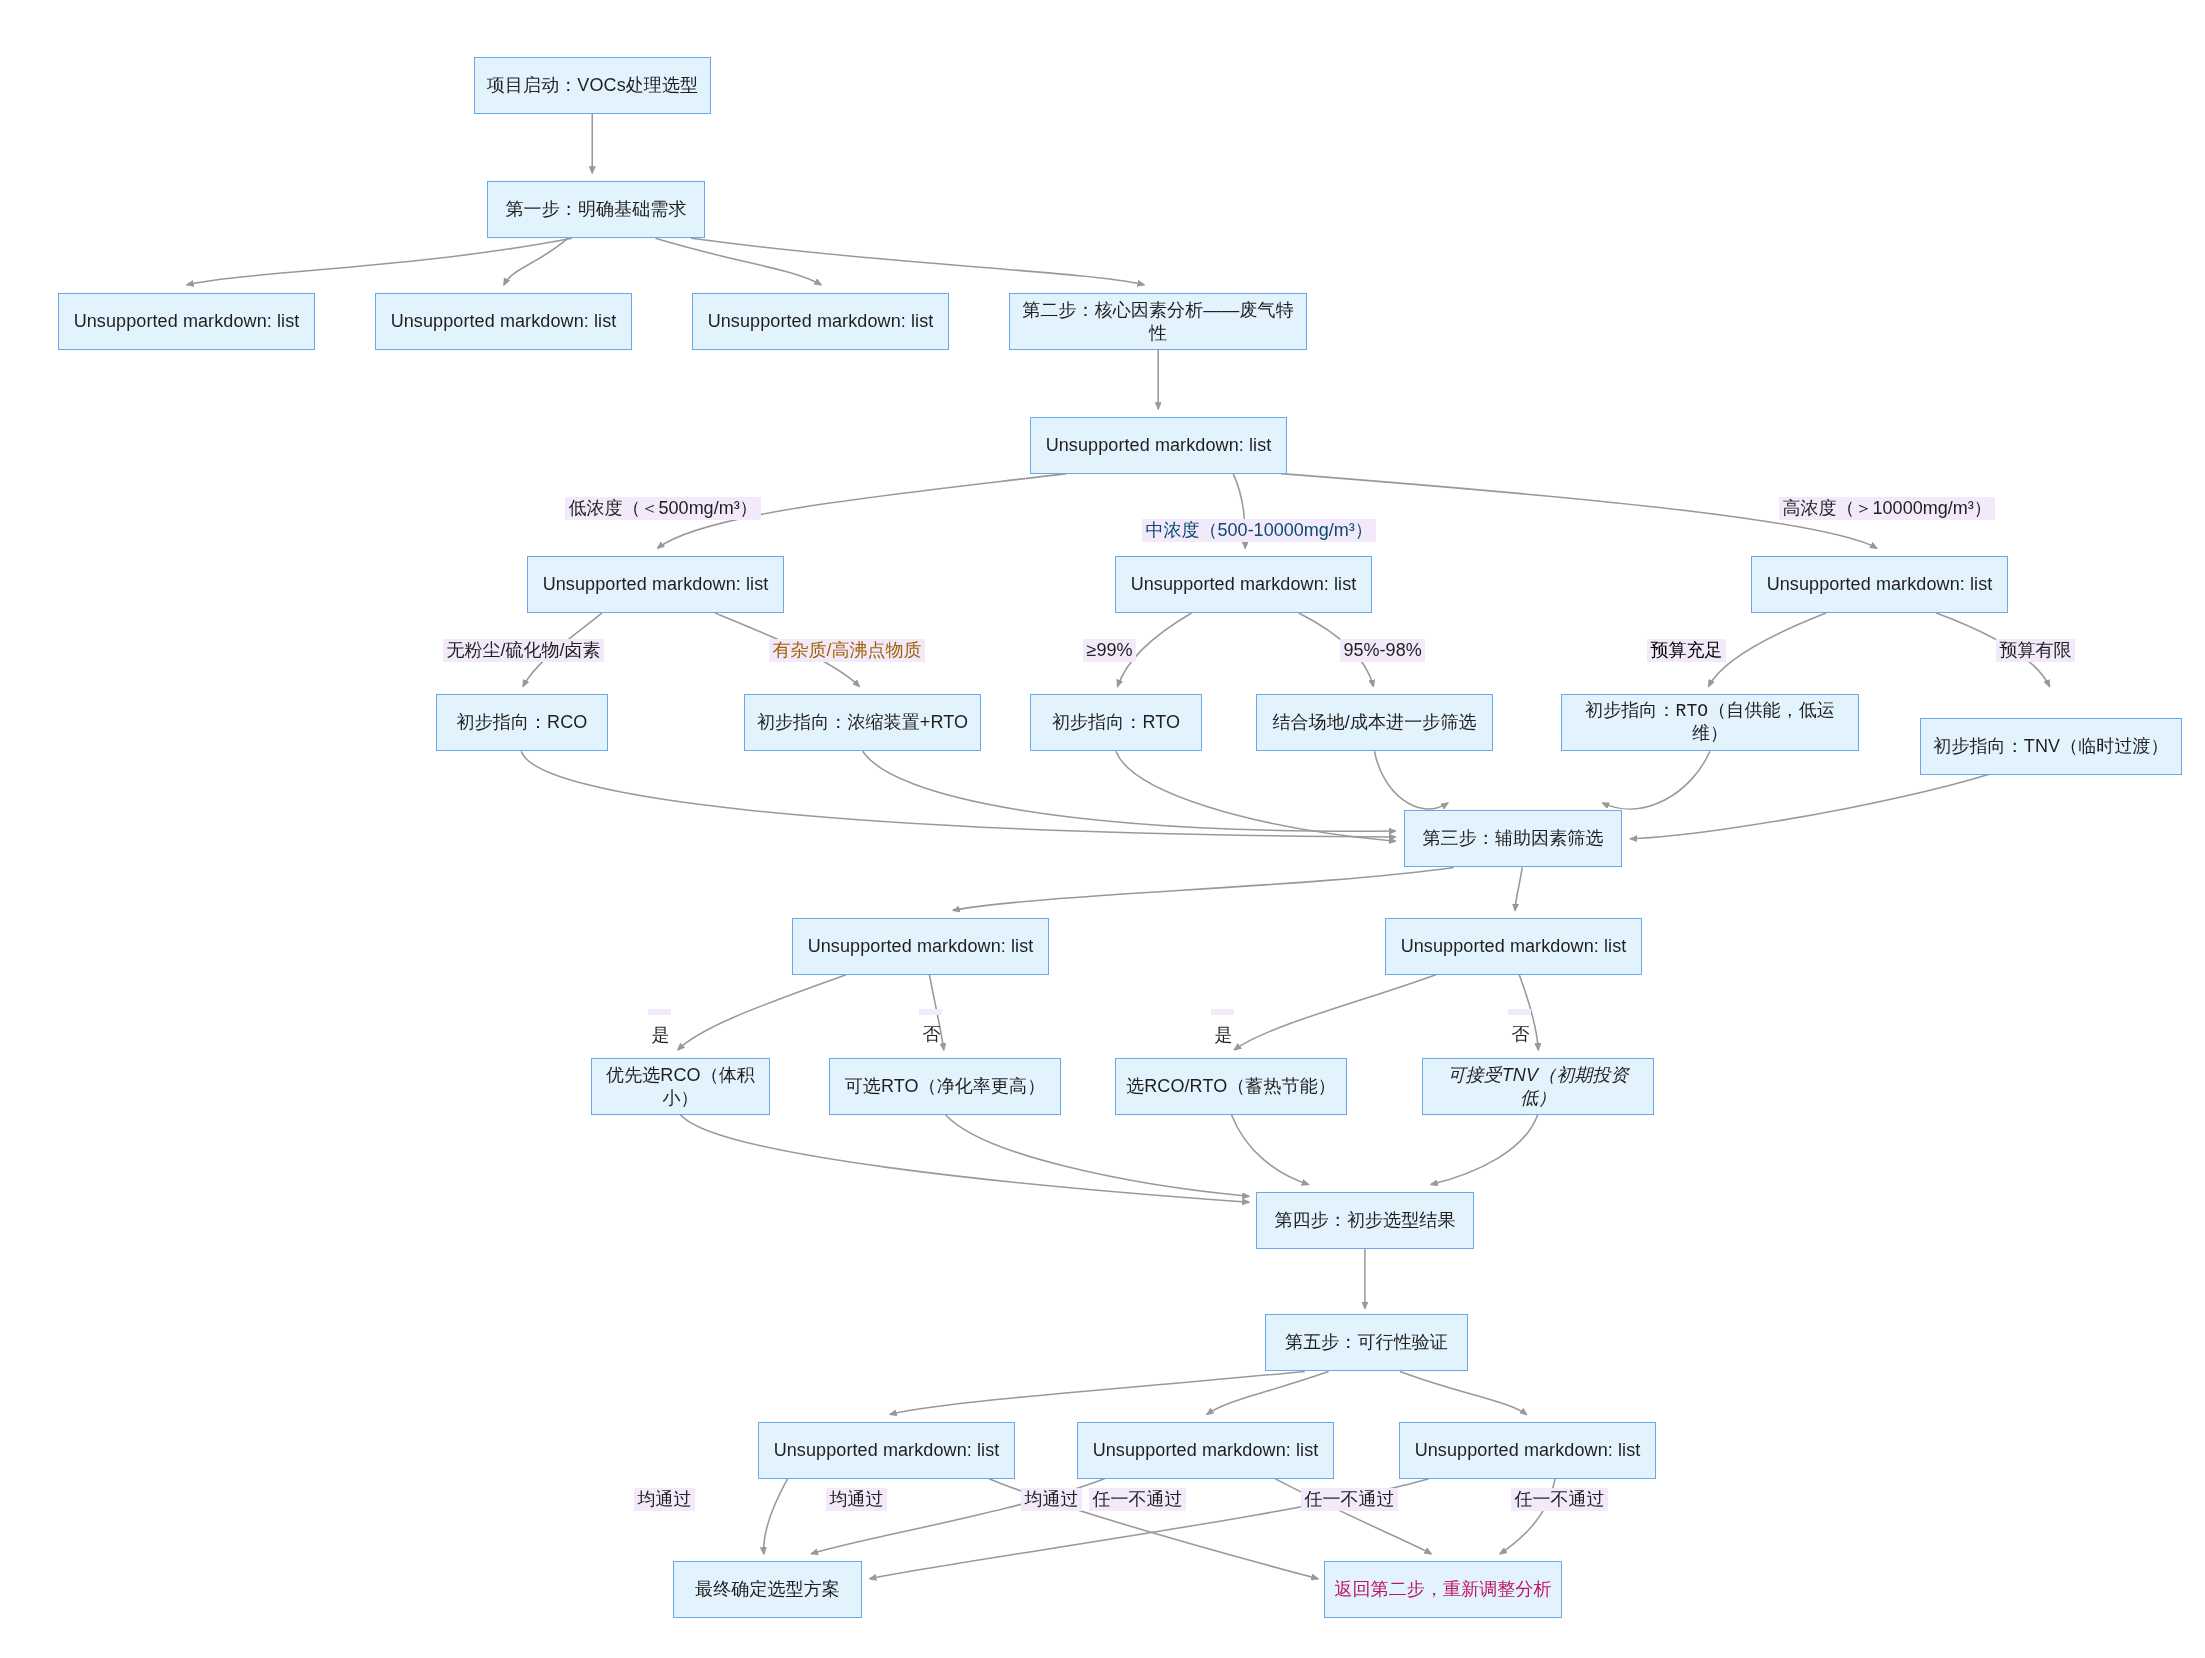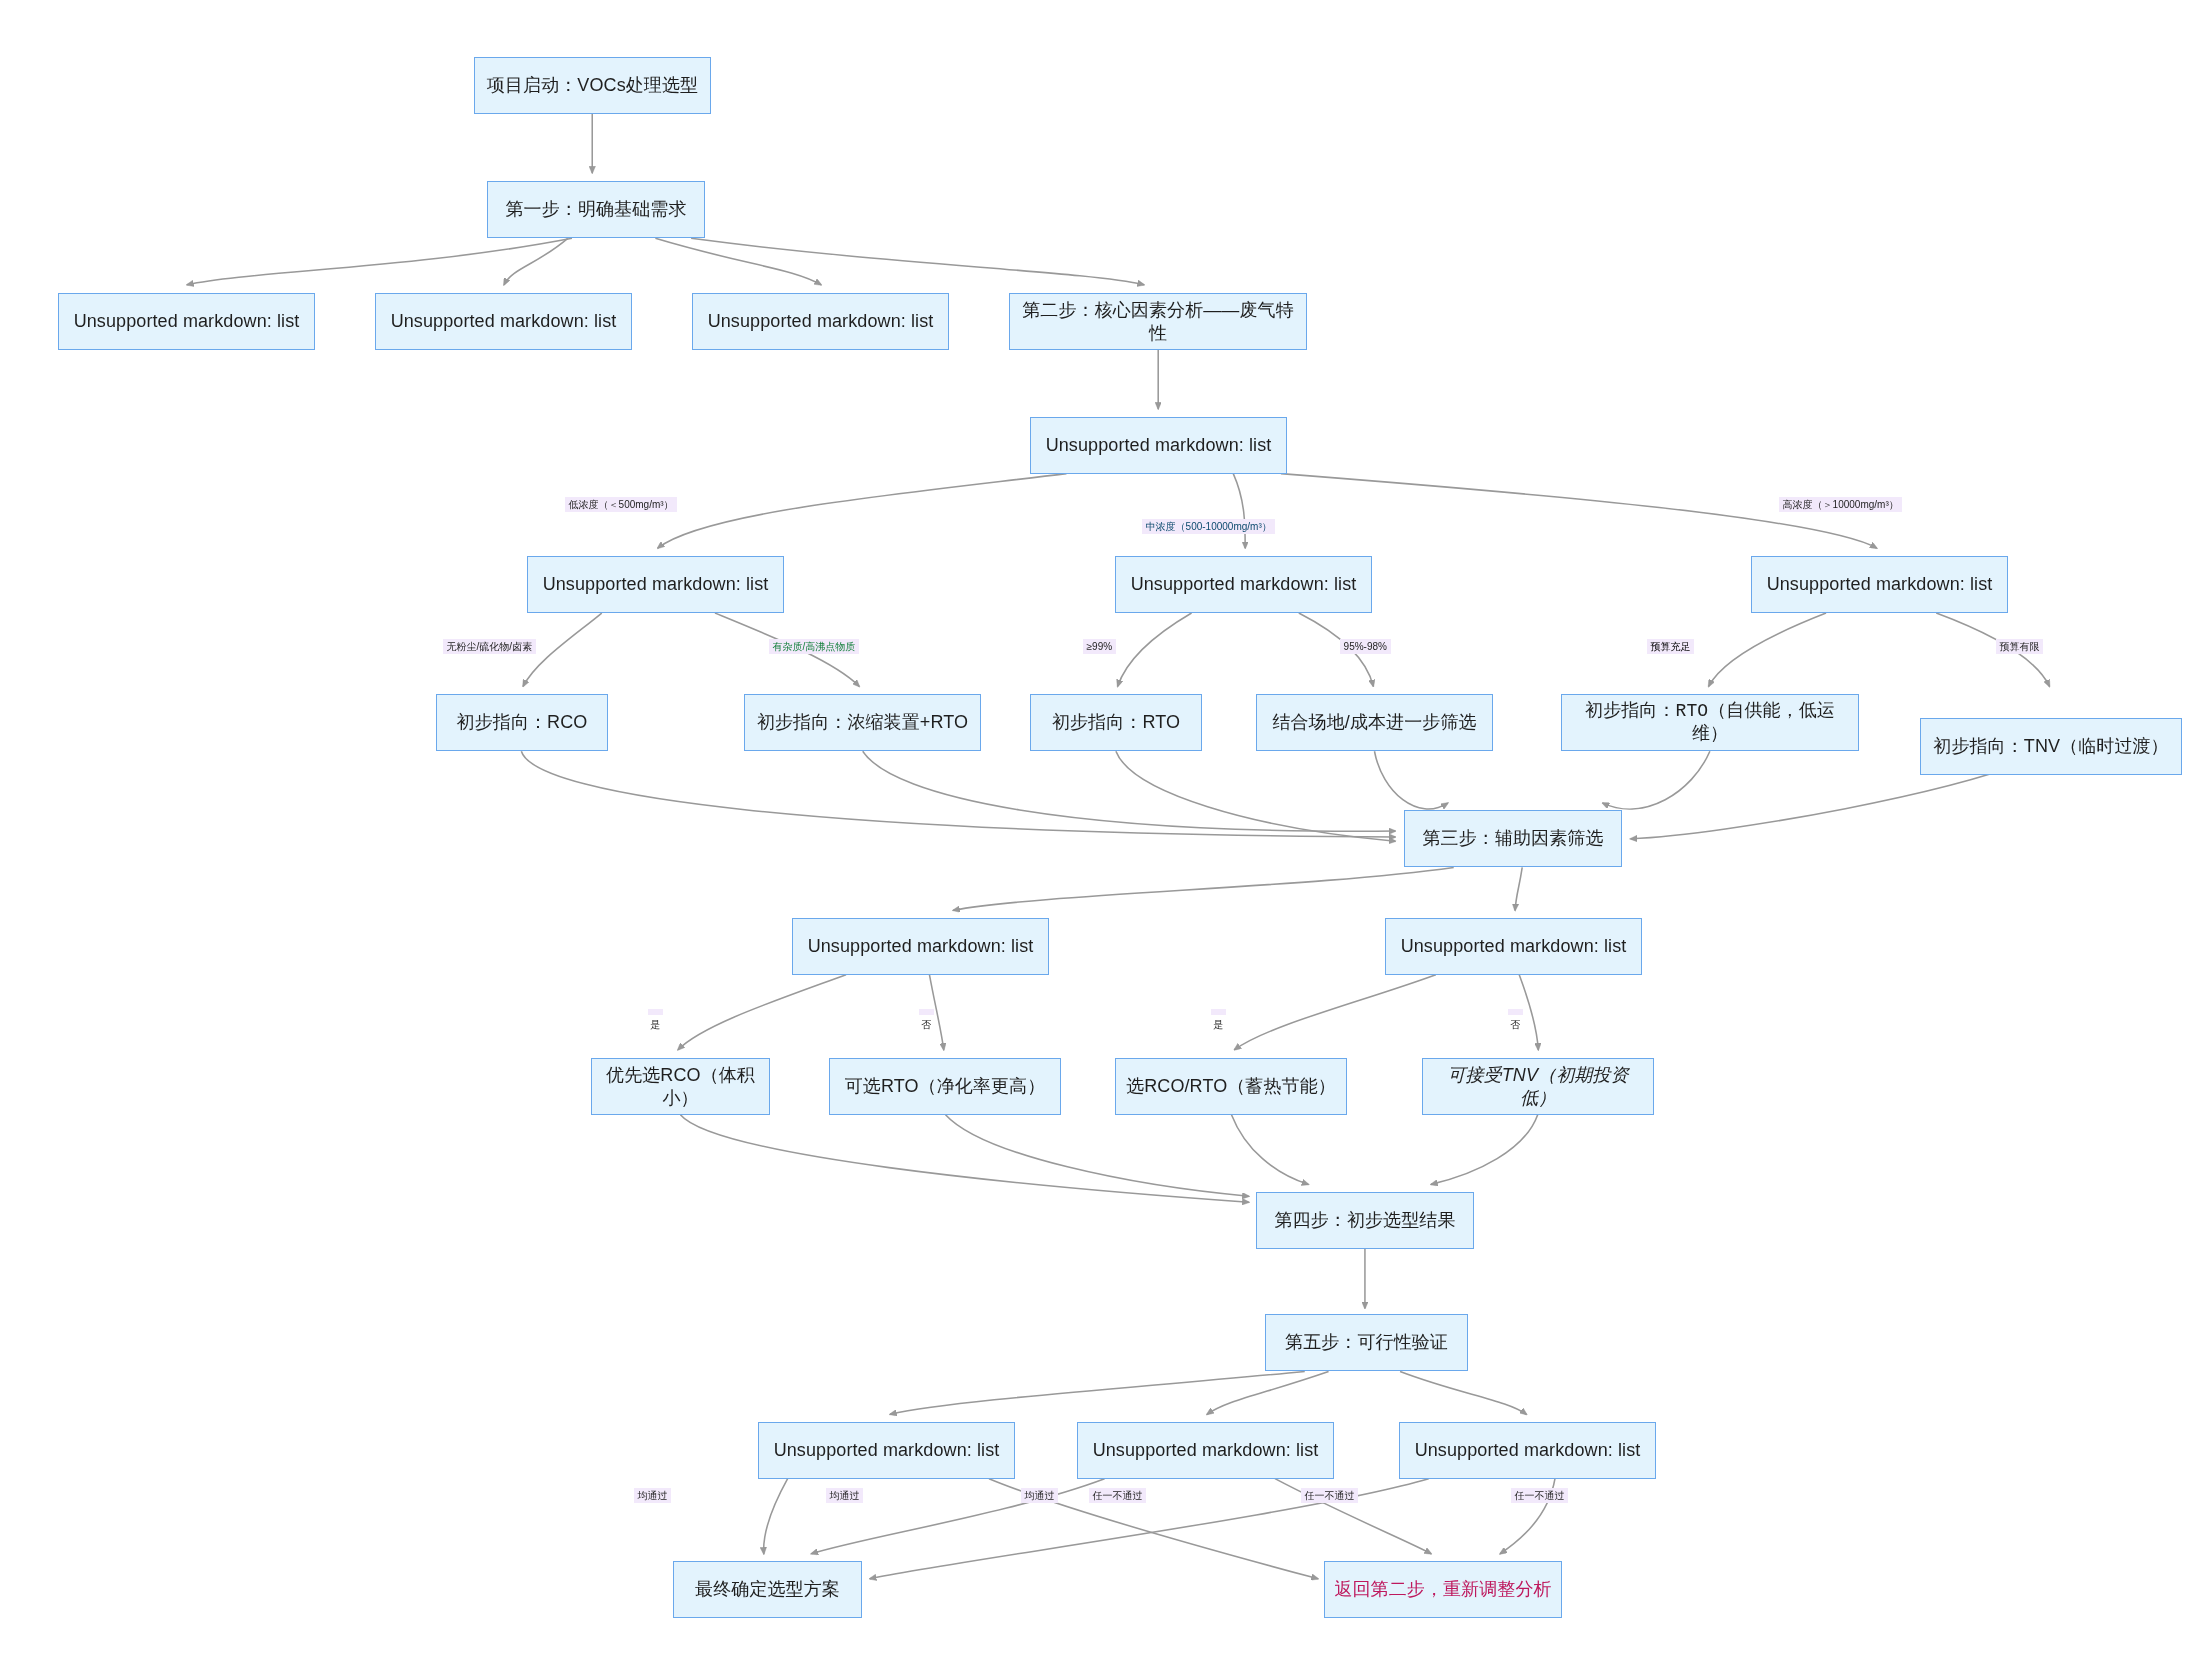--- a/index.html
+++ b/index.html
@@ -38,21 +38,21 @@
     font-size: 18px;
     line-height: 1.25;
     padding: 2.4px 8.3px;
     letter-spacing: 0.1px;
   }
   .node .label { display: block; }
   .edge-label {
     position: absolute;
     background: #f2e9fb;
     color: #1f1f1f;
-    font-size: 10px;
+    font-size: 18px;
     line-height: 1.1;
     padding: 1.8px 3.6px;
     white-space: nowrap;
     box-sizing: border-box;
   }
   .edge-label.vertical {
     writing-mode: vertical-rl;
     text-orientation: upright;
     letter-spacing: -0.6px;
     padding: 3px 1.8px;
@@ -204,21 +204,21 @@
       </div>
       <div class="node" style="left: 1324px; top: 1561px; width: 238px; height: 57px; background: rgb(227, 243, 253); border-color: rgb(106, 168, 236); color: #be185d;">
         <span class="label">返回第二步，重新调整分析</span>
       </div>
     </div>
   <div id="edge-labels-layer">
       <div class="edge-label" style="left: 565px; top: 497px; background: rgb(242, 233, 251); color: rgb(31, 31, 31);">低浓度（＜500mg/m³）</div>
       <div class="edge-label" style="left: 1142px; top: 519px; background: rgb(242, 233, 251); color: #0c4a6e;">中浓度（500-10000mg/m³）</div>
       <div class="edge-label" style="left: 1779px; top: 497px; background: rgb(242, 233, 251); color: rgb(31, 31, 31);">高浓度（＞10000mg/m³）</div>
       <div class="edge-label" style="left: 443px; top: 639px; background: rgb(242, 233, 251); color: rgb(31, 31, 31);">无粉尘/硫化物/卤素</div>
-      <div class="edge-label" style="left: 769px; top: 639px; background: rgb(242, 233, 251); color: #15803d;">有杂质/高沸点物质</div>
+      <div class="edge-label" style="left: 769px; top: 639px; background: rgb(242, 233, 251); color: #a16207;">有杂质/高沸点物质</div>
       <div class="edge-label" style="left: 1083px; top: 639px; background: rgb(242, 233, 251); color: rgb(31, 31, 31);">≥99%</div>
       <div class="edge-label" style="left: 1340px; top: 639px; background: rgb(242, 233, 251); color: rgb(31, 31, 31);">95%-98%</div>
       <div class="edge-label" style="left: 1647px; top: 639px; background: rgb(242, 233, 251); color: #000000;">预算充足</div>
       <div class="edge-label" style="left: 1996px; top: 639px; background: rgb(242, 233, 251); color: rgb(31, 31, 31);">预算有限</div>
       <div class="edge-label vertical" style="left: 648px; top: 1009px; background: rgb(242, 233, 251); color: rgb(31, 31, 31);">是</div>
       <div class="edge-label vertical" style="left: 919px; top: 1009px; background: rgb(242, 233, 251); color: rgb(31, 31, 31);">否</div>
       <div class="edge-label vertical" style="left: 1211px; top: 1009px; background: rgb(242, 233, 251); color: rgb(31, 31, 31);">是</div>
       <div class="edge-label vertical" style="left: 1508px; top: 1009px; background: rgb(242, 233, 251); color: rgb(31, 31, 31);">否</div>
       <div class="edge-label" style="left: 634px; top: 1488px; background: rgb(242, 233, 251); color: rgb(31, 31, 31);">均通过</div>
       <div class="edge-label" style="left: 826px; top: 1488px; background: rgb(242, 233, 251); color: rgb(31, 31, 31);">均通过</div>

